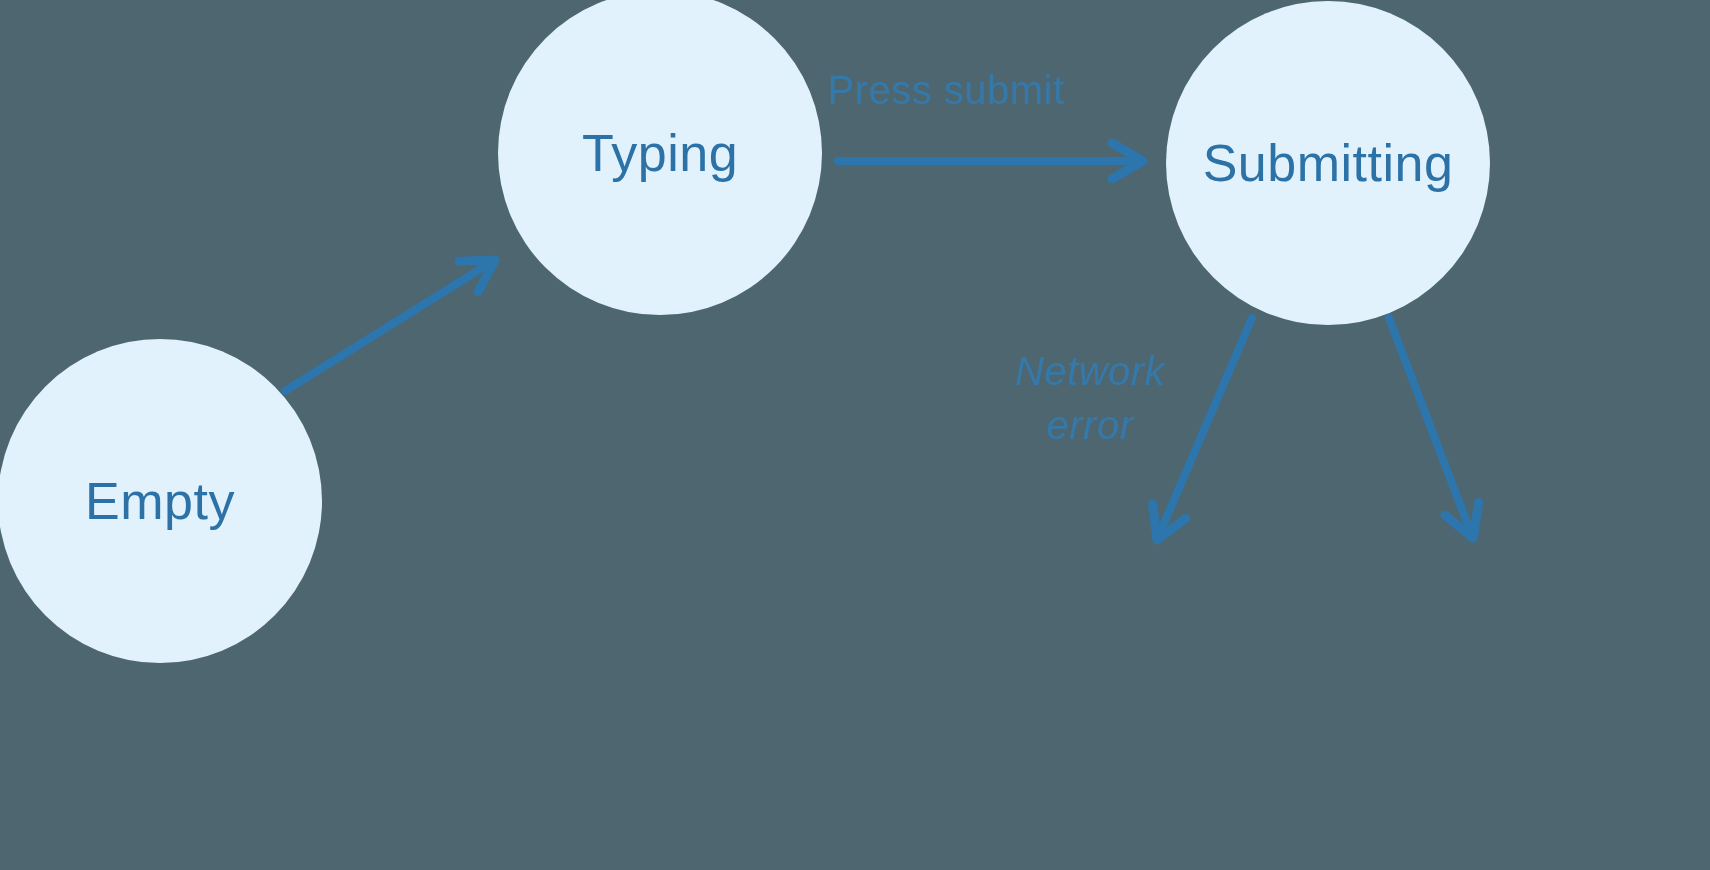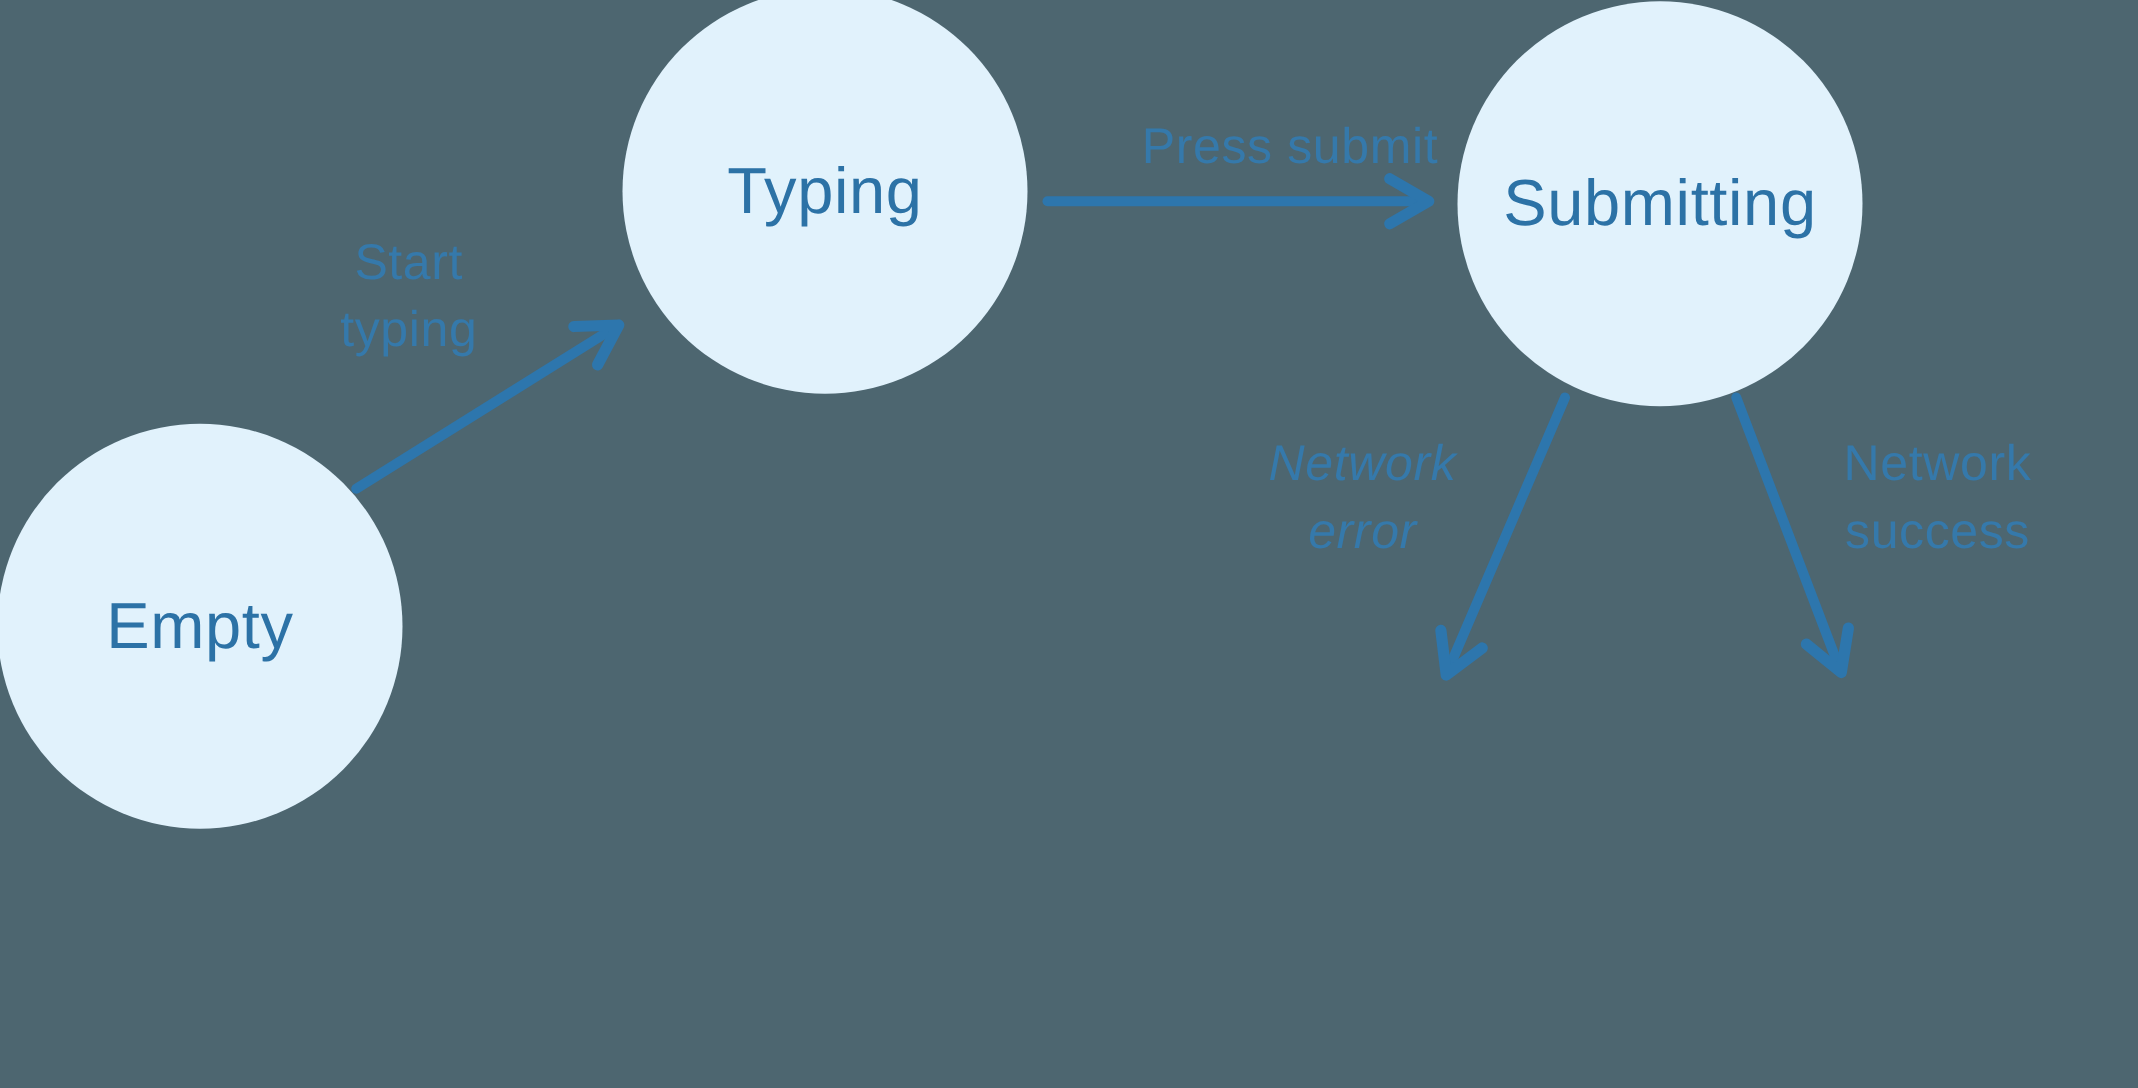--- a/index.html
+++ b/index.html
@@ -60,21 +60,21 @@
     position: absolute;
     transform: translateX(-50%);
     text-align: center;
     color: var(--edge_label, #3579ab);
     font-size: 40px;
     font-weight: 500;
     line-height: 54px;
     letter-spacing: 0.5px;
   }
   .edge-label-start-typing    { left: 327px;  top: 183px; width: 180px; }
-  .edge-label-press-submit    { left: 1032px;  top: 63px;  width: 340px; margin-top: 27px; }
+  .edge-label-press-submit    { left: 946px;  top: 63px;  width: 340px; }
   .edge-label-network-error   { left: 1090px; top: 344px; width: 210px; font-style: italic; }
   .edge-label-network-success { left: 1550px; top: 344px; width: 210px; }
 </style>
 </head>
 <body style="--background: #4d6670; --node_fill: #e1f2fc; --node_text: #2c72a6; --arrow: #2d76ad; --edge_label: #3579ab;">
 
 <div class="stage">
 
   <svg class="edges-layer" viewBox="0 0 1710 870" xmlns="http://www.w3.org/2000/svg">
     <g>
@@ -102,21 +102,19 @@
   <div class="node node-typing">
     <span class="node-label">Typing</span>
   </div>
 
   <div class="node node-submitting">
     <span class="node-label">Submitting</span>
   </div>
 
 
 
-  <div class="edge-label edge-label-start-typing">Start typing</div>
 
   <div class="edge-label edge-label-press-submit">Press submit</div>
 
   <div class="edge-label edge-label-network-error">Network error</div>
 
-  <div class="edge-label edge-label-network-success">Network success</div>
 
 </div>
 
 </body></html>

